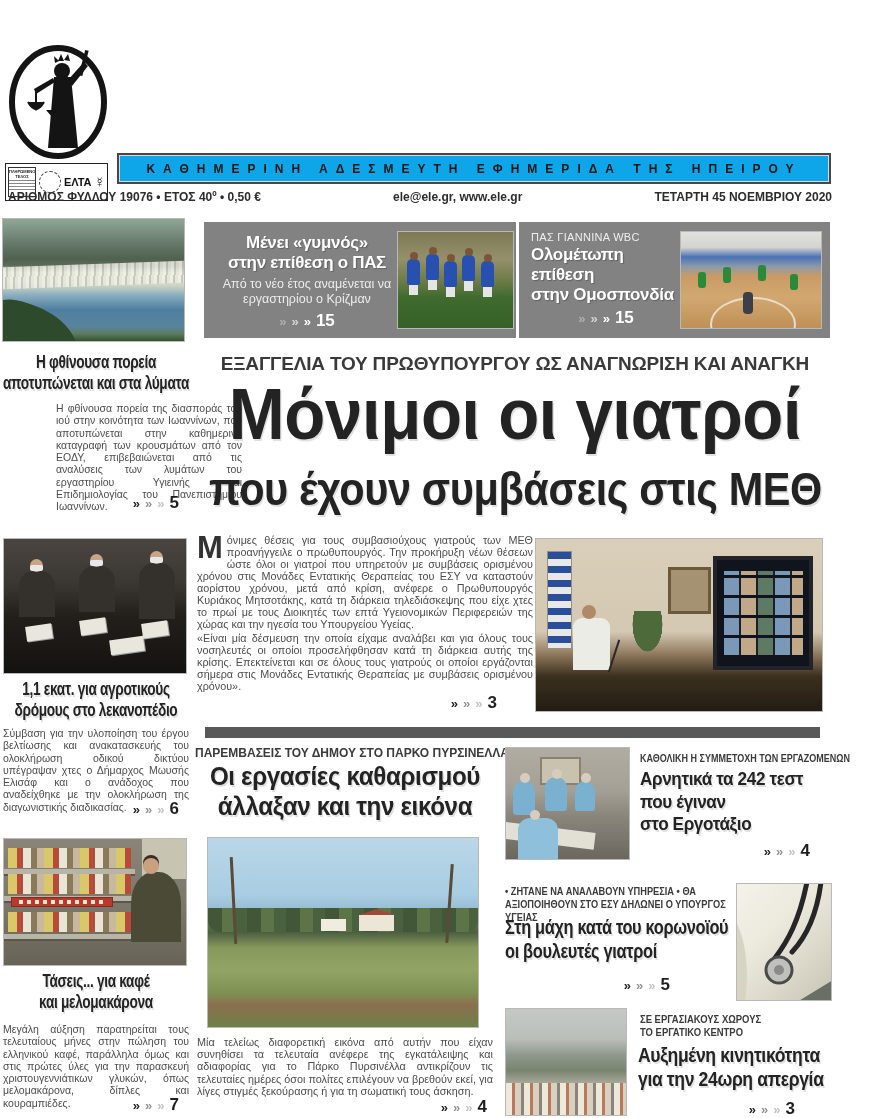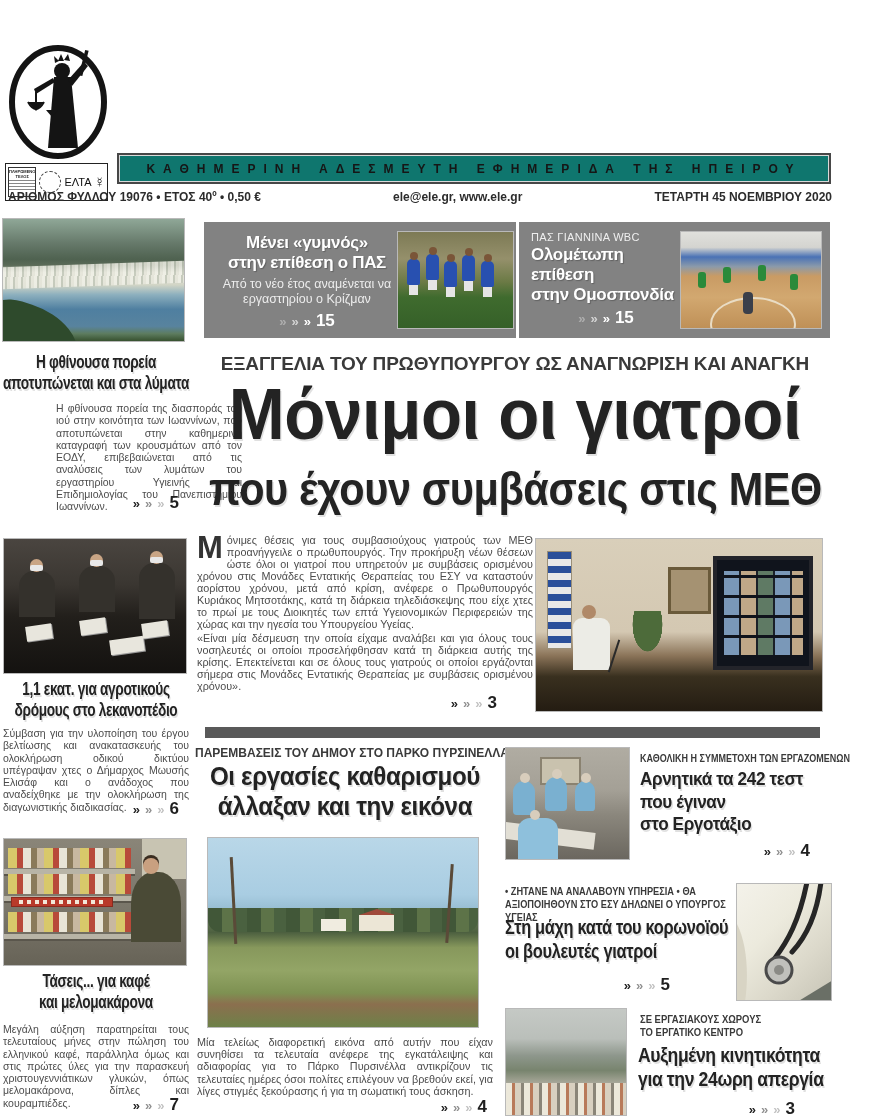--- a/index.html
+++ b/index.html
@@ -6,26 +6,26 @@
   .page{position:relative;width:870px;height:1118px;margin:0 auto;background:#fff;
         font-family:"Liberation Sans","DejaVu Sans",sans-serif;overflow:hidden;color:#2e2e2e;}
   .abs{position:absolute;}
   
   .logo{left:8px;top:44px;width:100px;height:116px;}
   .stamp{left:5px;top:163px;width:103px;height:38px;border:1px solid #222;display:flex;align-items:center;gap:3px;padding:2px;box-sizing:border-box;background:#fff;}
   .stamp-box{width:34px;height:30px;border:1px solid #333;font-size:4px;line-height:5px;text-align:center;overflow:hidden;padding-top:1px;box-sizing:border-box;color:#222;font-weight:bold;}
   .stamp-bars{display:block;margin:1px auto 0;width:26px;height:10px;
       background:repeating-linear-gradient(180deg,#888 0 1px,transparent 1px 3px);}
   .stamp-seal{width:20px;height:20px;border:1px dashed #444;border-radius:50%;flex:0 0 auto;}
-  .stamp-brand{font-weight:normal;font-size:11px;letter-spacing:0;color:#111;}
+  .stamp-brand{font-weight:bold;font-size:11px;letter-spacing:0;color:#111;}
   .stamp-glyph{font-size:14px;color:#111;line-height:1;}
   .np-title{left:108px;top:38px;width:730px;height:112px;text-align:center;
      font-family:"Liberation Serif","DejaVu Serif",serif;font-weight:bold;font-size:100px;line-height:108px;
      color:#3a3a3a;letter-spacing:7px;white-space:nowrap;}
-  .sub-bar{left:117px;top:153px;width:714px;height:31px;background:#0f766e;border:2px solid #474747;
+  .sub-bar{left:117px;top:153px;width:714px;height:31px;background:#0ea5e9;border:2px solid #474747;
      box-shadow:inset 0 0 0 1px #d9d9d9;box-sizing:border-box;display:flex;align-items:center;justify-content:center;}
   .sub-bar span{font-size:12px;font-weight:bold;letter-spacing:8px;color:#161616;white-space:nowrap;}
   .dateline{left:8px;top:189px;width:824px;height:16px;display:flex;justify-content:space-between;align-items:center;
      font-size:12px;font-weight:bold;color:#2c2c2c;}
   
   .graybox{background:#828282;}
   .gb-head{color:#fff;font-weight:bold;font-size:17px;line-height:20px;white-space:pre;letter-spacing:-0.3px;text-shadow:1px 1px 1px rgba(0,0,0,.25);}
   .gb-sub{color:#ececec;font-size:12.5px;line-height:15px;margin-top:4px;}
   .gb-kicker{color:#efefef;font-size:11px;letter-spacing:.3px;margin-bottom:2px;white-space:nowrap;}
   

